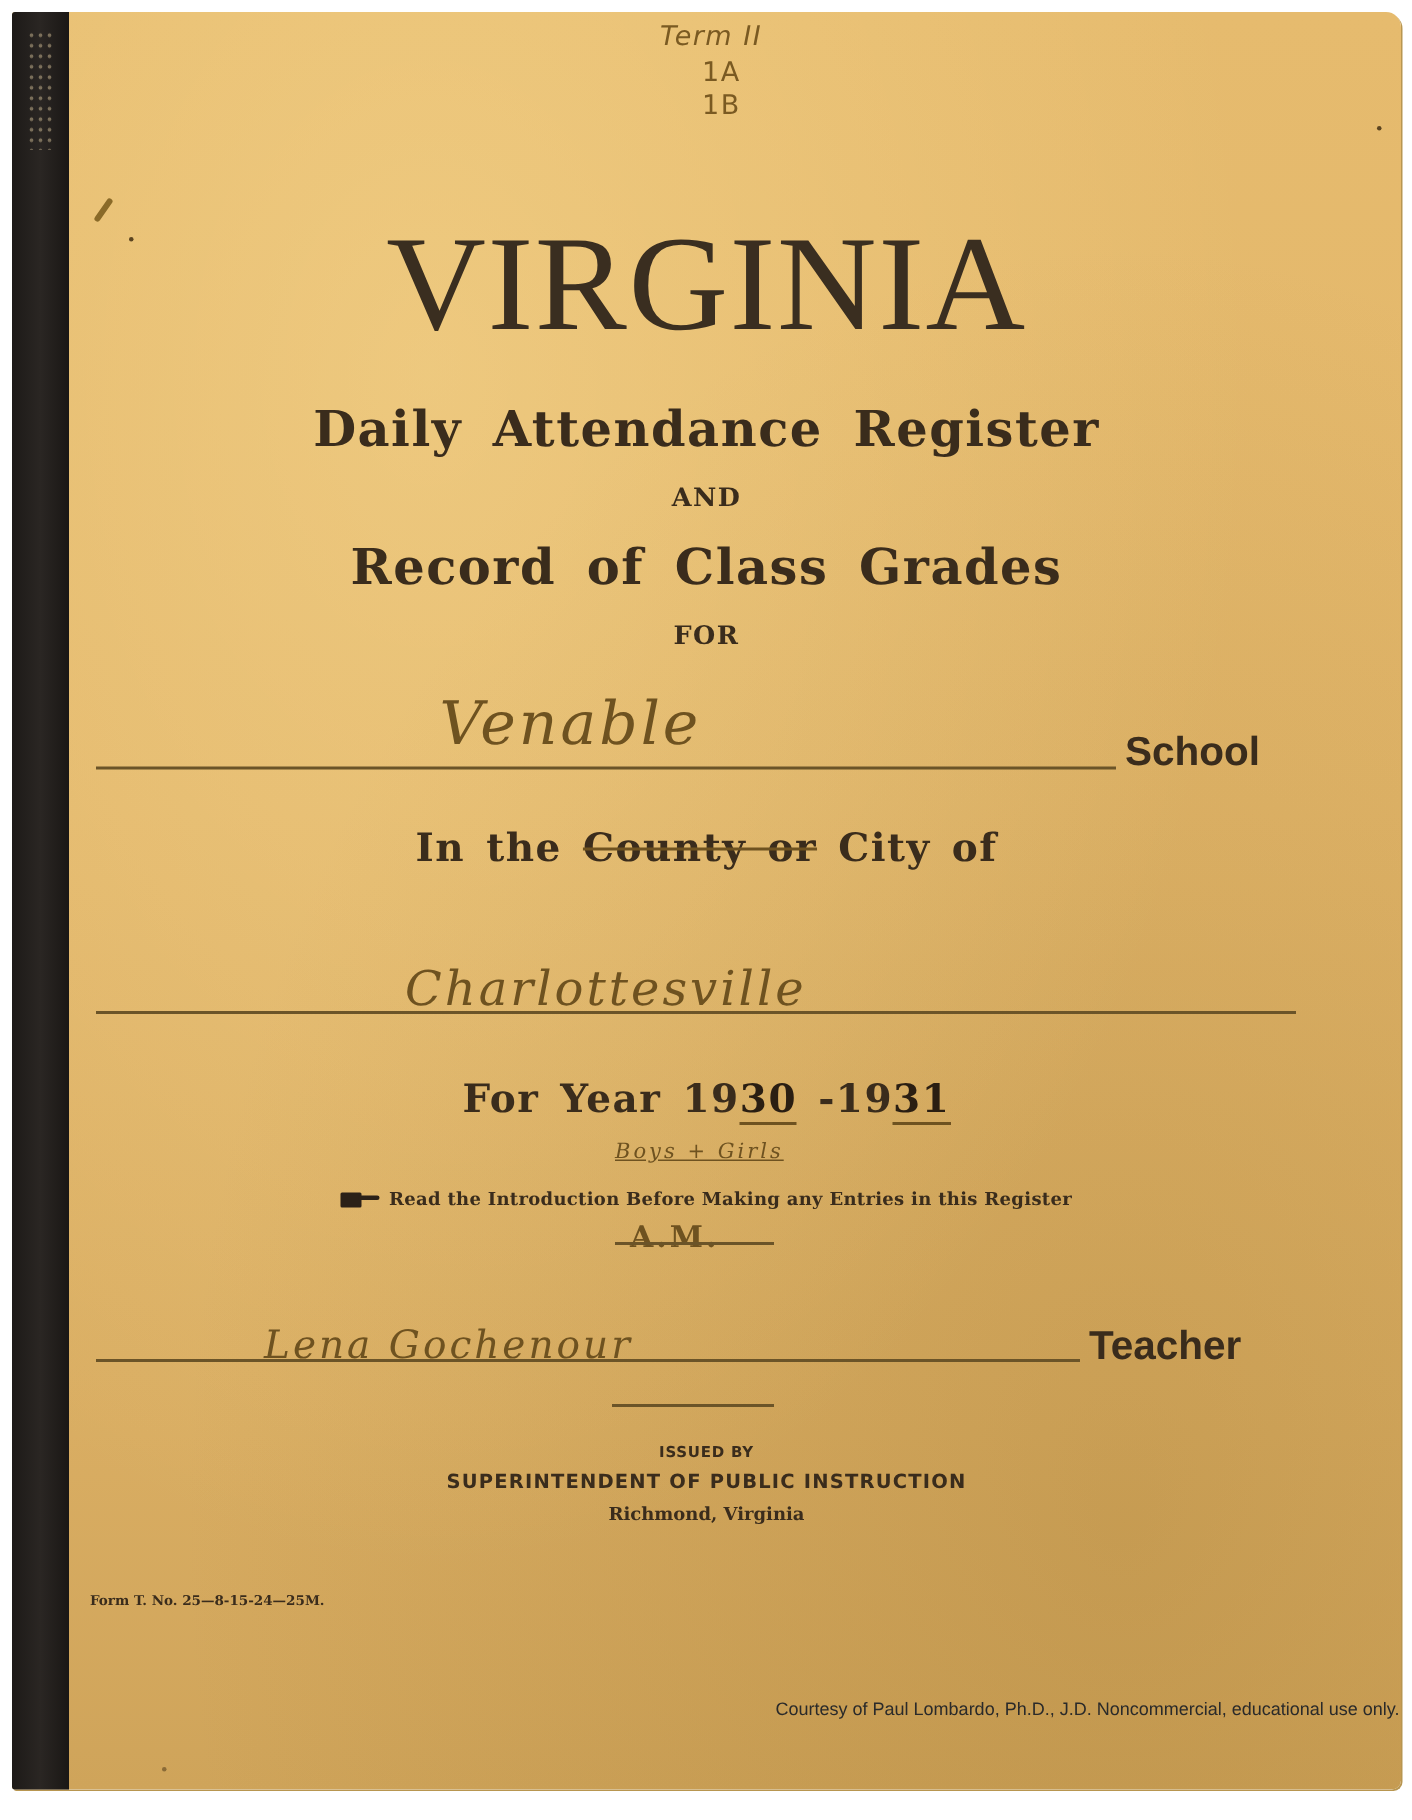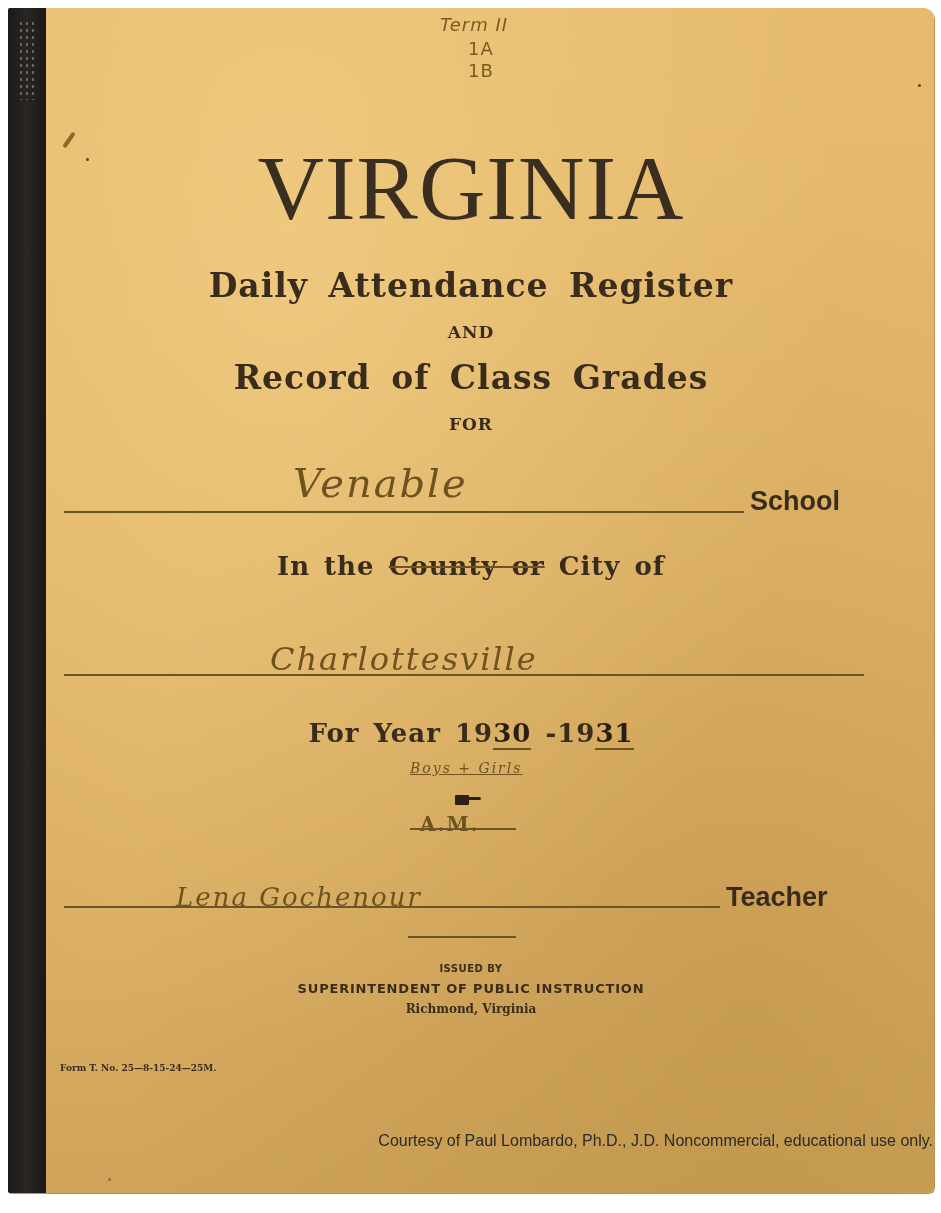--- a/index.html
+++ b/index.html
@@ -163,21 +163,21 @@
       font-family: "DejaVu Serif", serif;
       font-size: 9px;
       font-weight: bold;
       color: #3a2c1c;
     }
     .courtesy {
       position: absolute;
       right: 8px;
       top: 1132px;
       font-family: "Liberation Sans", sans-serif;
-      font-size: 16px;
+      font-size: 12px;
       color: #2a2a2a;
     }
     .speck {
       position: absolute;
       border-radius: 50%;
       background: #5b4420;
     }
   </style>
 </head>
 <body>
@@ -216,21 +216,21 @@
   <div class="center mid-line" style="top:710px;">
     <span>For Year</span>
     <span><span>19</span><span style="border-bottom:2px solid #6e5220; color:#2a1e12;">30</span></span>
     <span>-</span><span><span>19</span><span style="border-bottom:2px solid #6e5220; color:#2a1e12;">31</span></span>
   </div>
   <div class="handwriting" style="left:402px; top:752px; font-size:14px; text-decoration:underline;">Boys + Girls</div>
 
   <div class="center notice">
     <span class="hand-icon">
       <span class="palm"></span><span class="finger"></span>
-    </span>
+    </span><span>Read the Introduction Before Making any Entries in this Register</span>
   </div>
 
   <div class="handwriting" style="left:412px; top:804px; font-size:20px; font-style:normal; font-weight:bold;">A.M.</div>
   <div class="line" style="left:402px; top:820px; width:106px; height:1.5px;"></div>
 
   <div class="handwriting" style="left:168px; top:874px; font-size:26px;">Lena Gochenour</div>
   <div class="line" style="left:56px; top:898px; width:656px;"></div>
   <div class="label-right" style="left:718px; top:874px;">Teacher</div>
 
   <div class="line" style="left:400px; top:928px; width:108px; height:1.5px;"></div>

